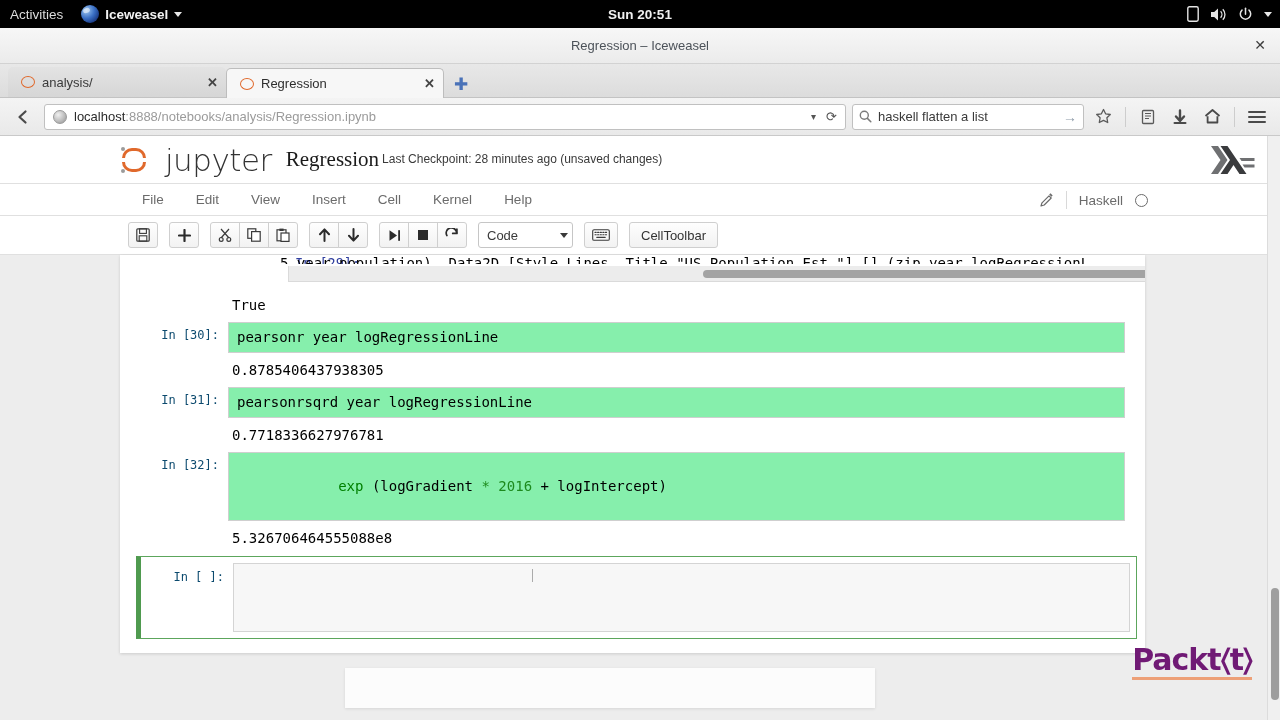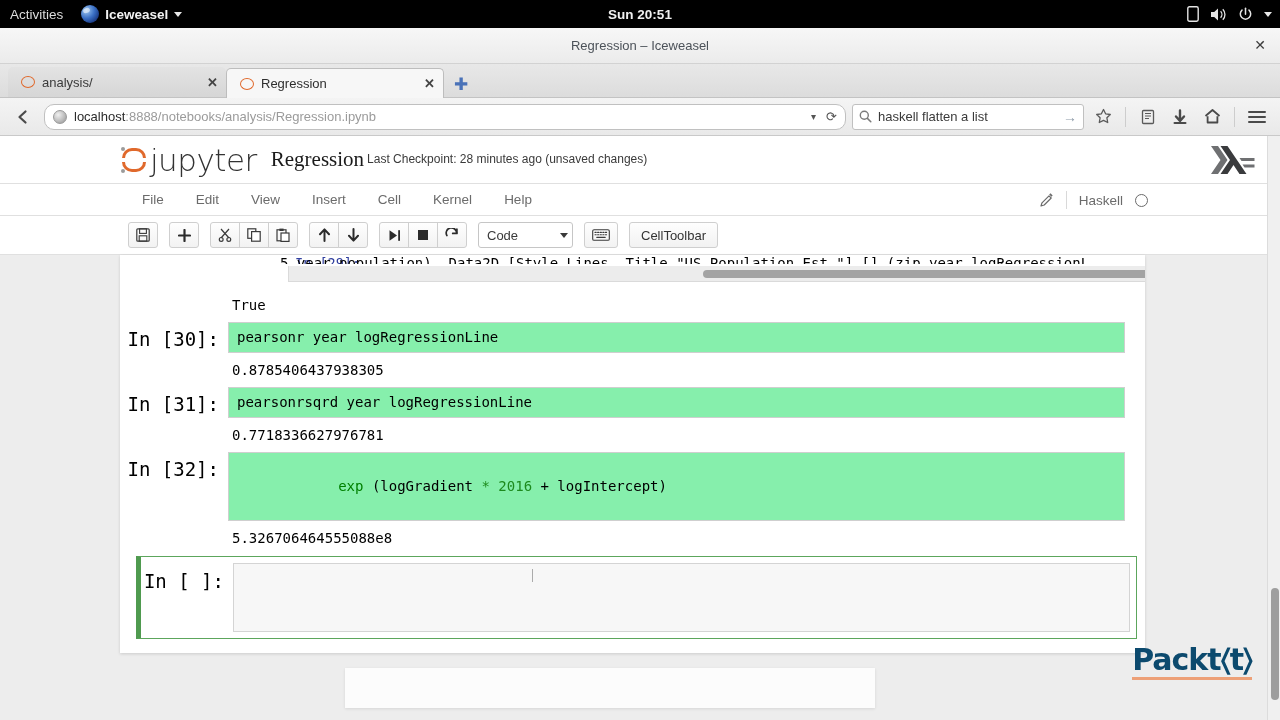--- a/index.html
+++ b/index.html
@@ -117,21 +117,21 @@
     border-bottom: 1px solid #c9c9c9;
     display: flex; align-items: center; gap: 0; padding: 0 8px;
   }
   .navbtn {
     width: 30px; height: 30px; border-radius: 50%;
     display: flex; align-items: center; justify-content: center;
     color: #585858; cursor: pointer;
   }
   .urlbox {
     flex: 1; height: 26px; margin: 0 6px;
-    background: #fff; border: 1px solid #c0c0c0; border-radius: 10px;
+    background: #fff; border: 1px solid #c0c0c0; border-radius: 3px;
     display: flex; align-items: center; padding: 0 4px 0 8px;
     font-size: 13px;
   }
   .url-globe {
     width: 14px; height: 14px; border-radius: 50%; margin-right: 7px;
     background: radial-gradient(circle at 35% 32%, #f0f0f0, #b9b9b9 60%, #8e8e8e 100%);
     border: 1px solid #9a9a9a; flex: 0 0 14px;
   }
   .url-text { flex: 1; color: #9b9b9b; white-space: nowrap; overflow: hidden; }
   .url-text b { color: #2b2b2b; font-weight: normal; }
@@ -162,21 +162,21 @@
     position: absolute; left: 3px; width: 8px; border-radius: 4px;
     background: #9e9e9e; top: 452px; height: 112px;
   }
 
   
   .jp-header {
     background: #fff; border-bottom: 1px solid #e0e0e0;
     height: 48px; padding-left: 120px; position: relative;
     display: flex; align-items: center;
   }
-  .jp-logo { display: flex; align-items: center; gap: 0; }
+  .jp-logo { display: flex; align-items: center; gap: 15px; }
   .jp-logo-mark { width: 28px; height: 28px; position: relative; }
   .jp-logo-mark .arc {
     position: absolute; left: 2px; width: 24px; height: 10px;
     border: 3px solid #e0692c; border-bottom: none;
     border-radius: 24px 24px 0 0;
   }
   .jp-logo-mark .arc.top { top: 2px; }
   .jp-logo-mark .arc.bot { bottom: 2px; transform: rotate(180deg); }
   .jp-logo-mark .dot {
     position: absolute; width: 4px; height: 4px; border-radius: 50%;
@@ -273,22 +273,22 @@
     position: absolute; left: 345px; top: 413px; width: 530px; height: 40px;
     background: #fcfcfc; box-shadow: 0 1px 3px rgba(0,0,0,.10);
   }
 
   .cell {
     display: flex; align-items: flex-start;
     padding: 5px 20px 5px 0; position: relative;
   }
   .prompt {
     width: 108px; flex: 0 0 108px; text-align: right; padding-right: 9px;
-    font-family: "DejaVu Sans Mono", monospace; font-size: 19px;
-    color: #000000; padding-top: 6px; white-space: nowrap;
+    font-family: "DejaVu Sans Mono", monospace; font-size: 12px;
+    color: #0c4a6e; padding-top: 6px; white-space: nowrap;
   }
   .input-area {
     flex: 1; background: #86efac; border: 1px solid #cfcfcf;
     padding: 5px 8px; min-height: 30px;
     font-family: "DejaVu Sans Mono", monospace; font-size: 14px;
     color: #000; line-height: 19px; white-space: pre; overflow: hidden;
   }
   .out-row { display: flex; padding: 2px 20px 2px 0; }
   .out-text {
     flex: 1; font-family: "DejaVu Sans Mono", monospace;
@@ -334,21 +334,21 @@
   }
   .fake-caret {
     position: absolute; left: 298px; top: 5px;
     width: 1px; height: 13px; background: #8a8a8a; opacity: .7;
   }
 
   
   .packt {
     position: absolute; right: 28px; bottom: 8px;
     font-family: "DejaVu Sans", sans-serif;
-    font-size: 30px; font-weight: bold; color: #0c4a6e;
+    font-size: 30px; font-weight: bold; color: #701a75;
     letter-spacing: -1px;
     border-bottom: 3px solid #eda077; padding-bottom: 2px;
     line-height: 1;
   }
 </style>
 </head>
 <body>
 
 <div class="gnome-bar">
   <div class="gnome-activities">Activities</div>

